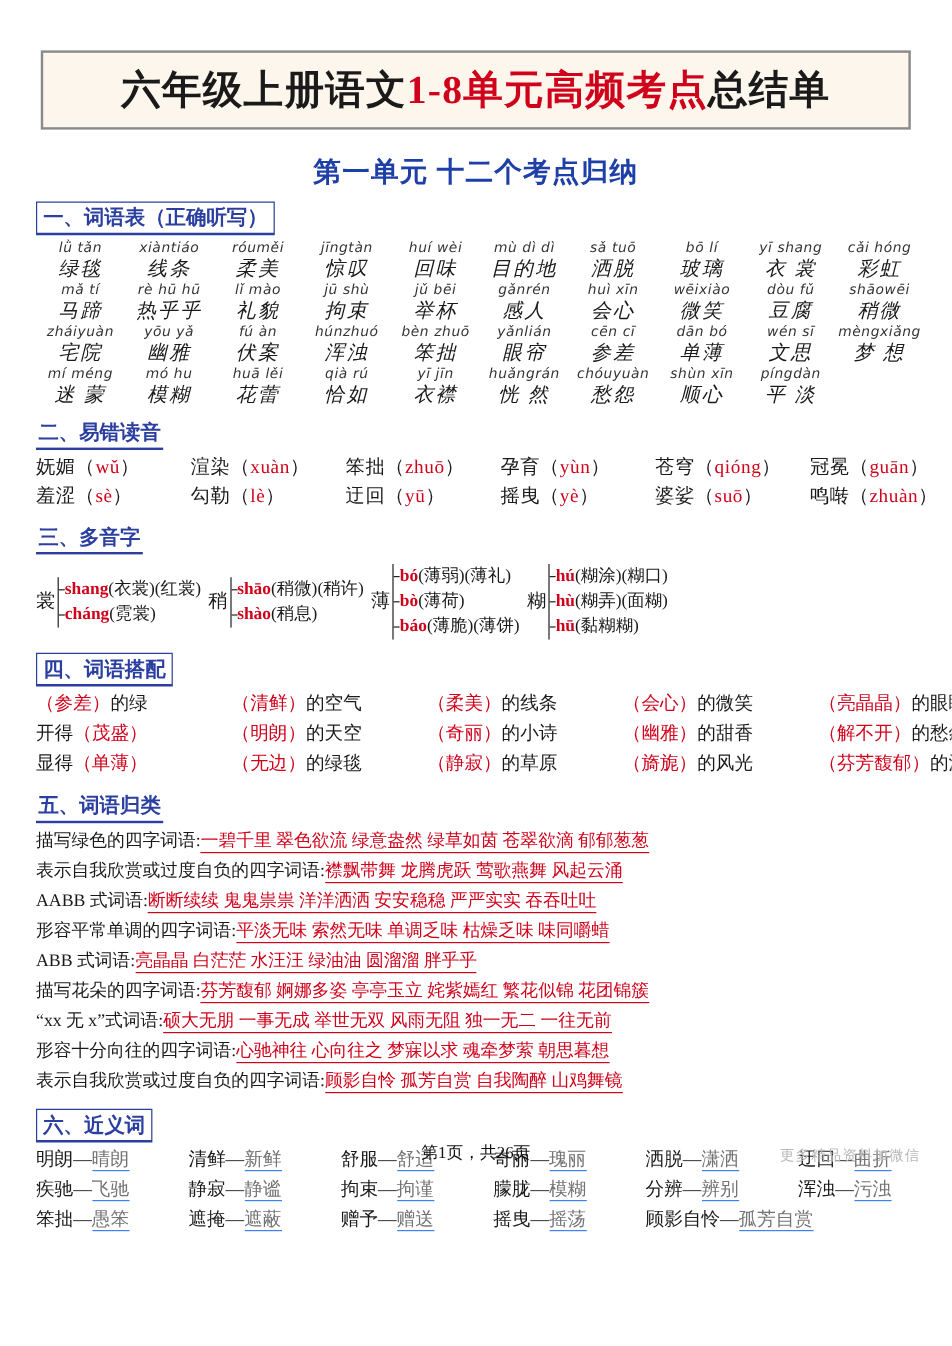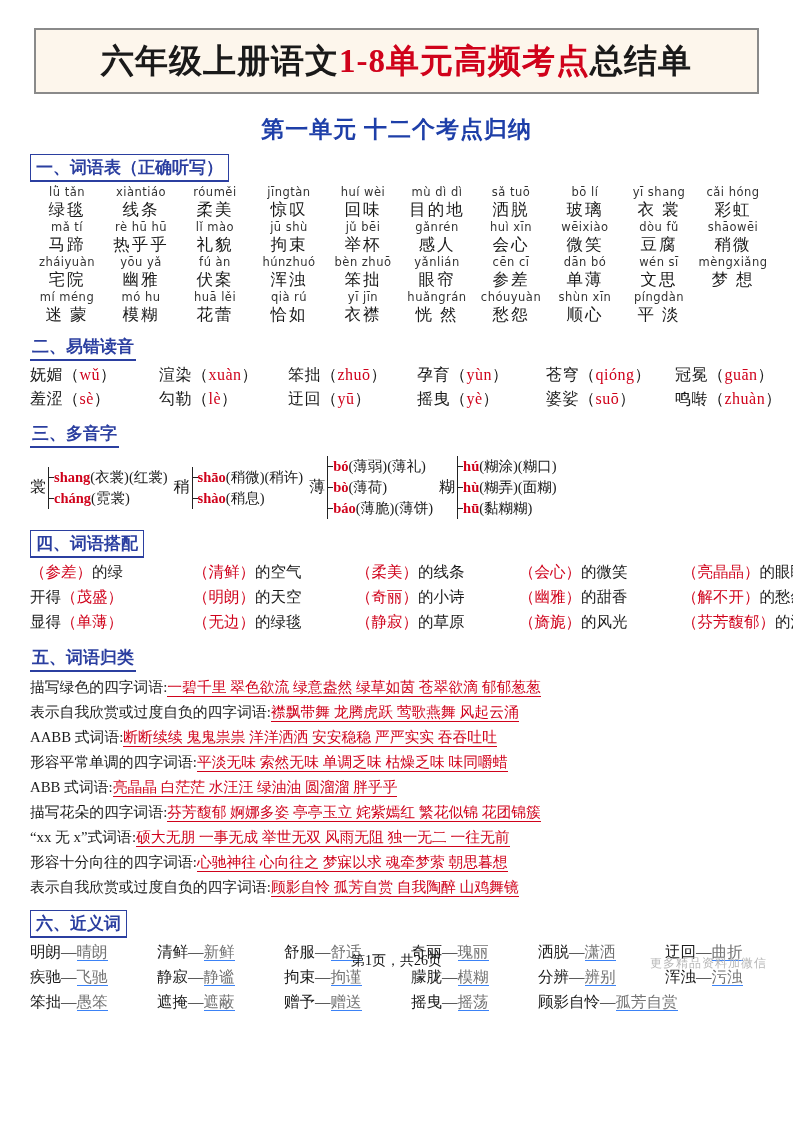--- a/index.html
+++ b/index.html
@@ -8,21 +8,21 @@
     background:#ffffff;
     font-family:"Liberation Serif","DejaVu Serif",serif;
     color:#1a1a1a;
     position:relative;
     overflow:hidden;
   }
   .page{
     position:relative;
     width:793px;height:986px;
     box-sizing:border-box;
-    padding:22px 30px 0 30px;
+    padding:36px 30px 0 30px;
   }
   
   .title-banner{
     border:2px solid #8a8a8a;
     background:#fdf6ec;
     height:62px;
     display:flex;align-items:center;justify-content:center;
     margin:6px 4px 0 4px;
   }
   .title-banner .t{
@@ -60,20 +60,21 @@
   .wordrow{
     display:flex;
     justify-content:flex-start;
     gap:0px;
     margin-bottom:1px;
   }
   .wcell{
     text-align:center;
     min-width:74px;
     flex:0 0 auto;
+    font-style:italic;
   }
   .wcell .py{
     font-size:11.5px;
     color:#333;
     line-height:13px;
     font-family:"DejaVu Sans",sans-serif;
     letter-spacing:0.5px;
   }
   .wcell .hz{
     font-size:16.5px;

